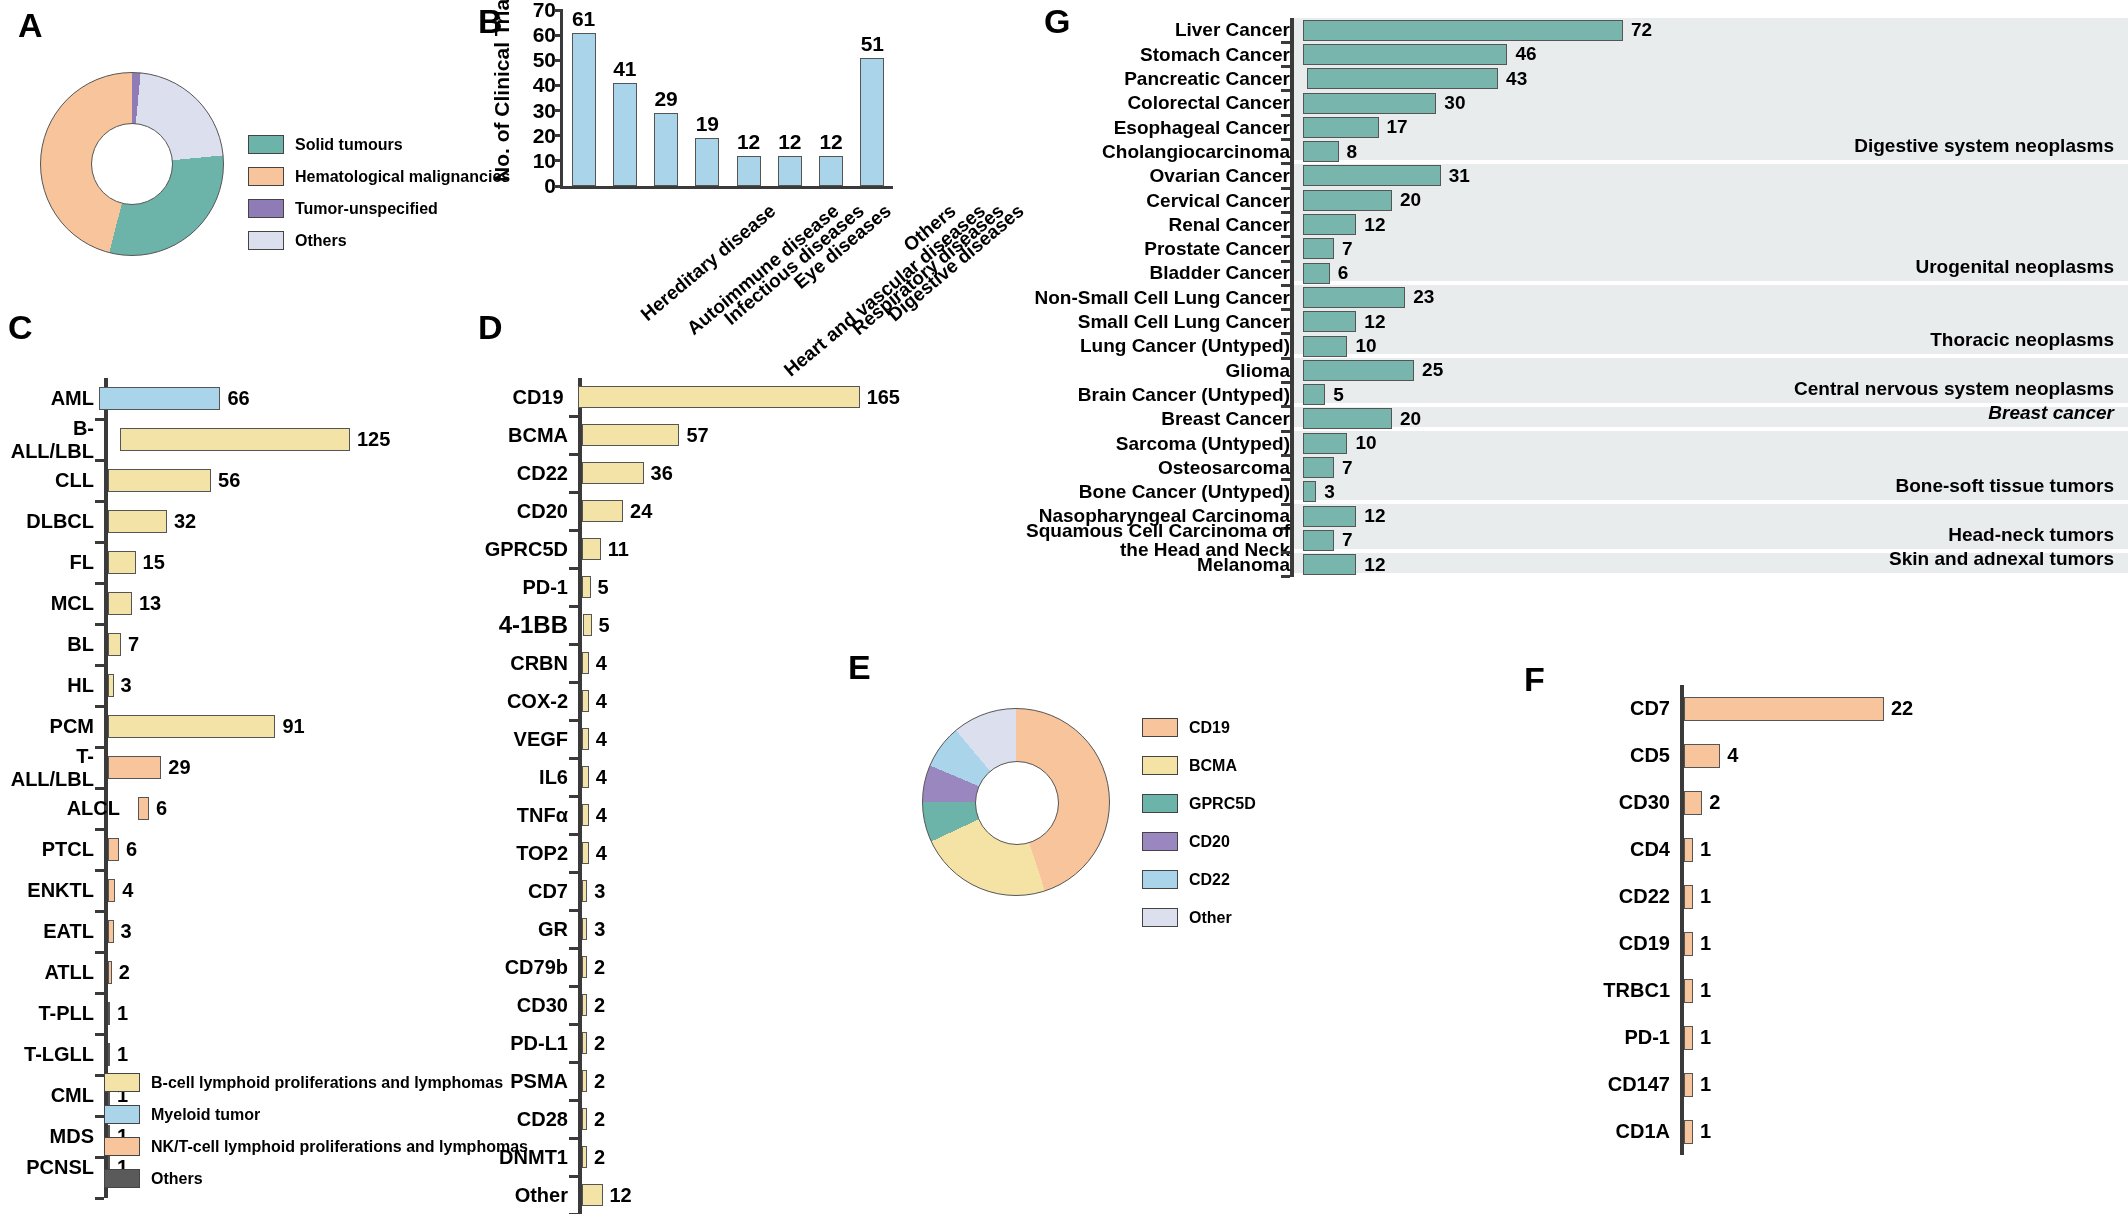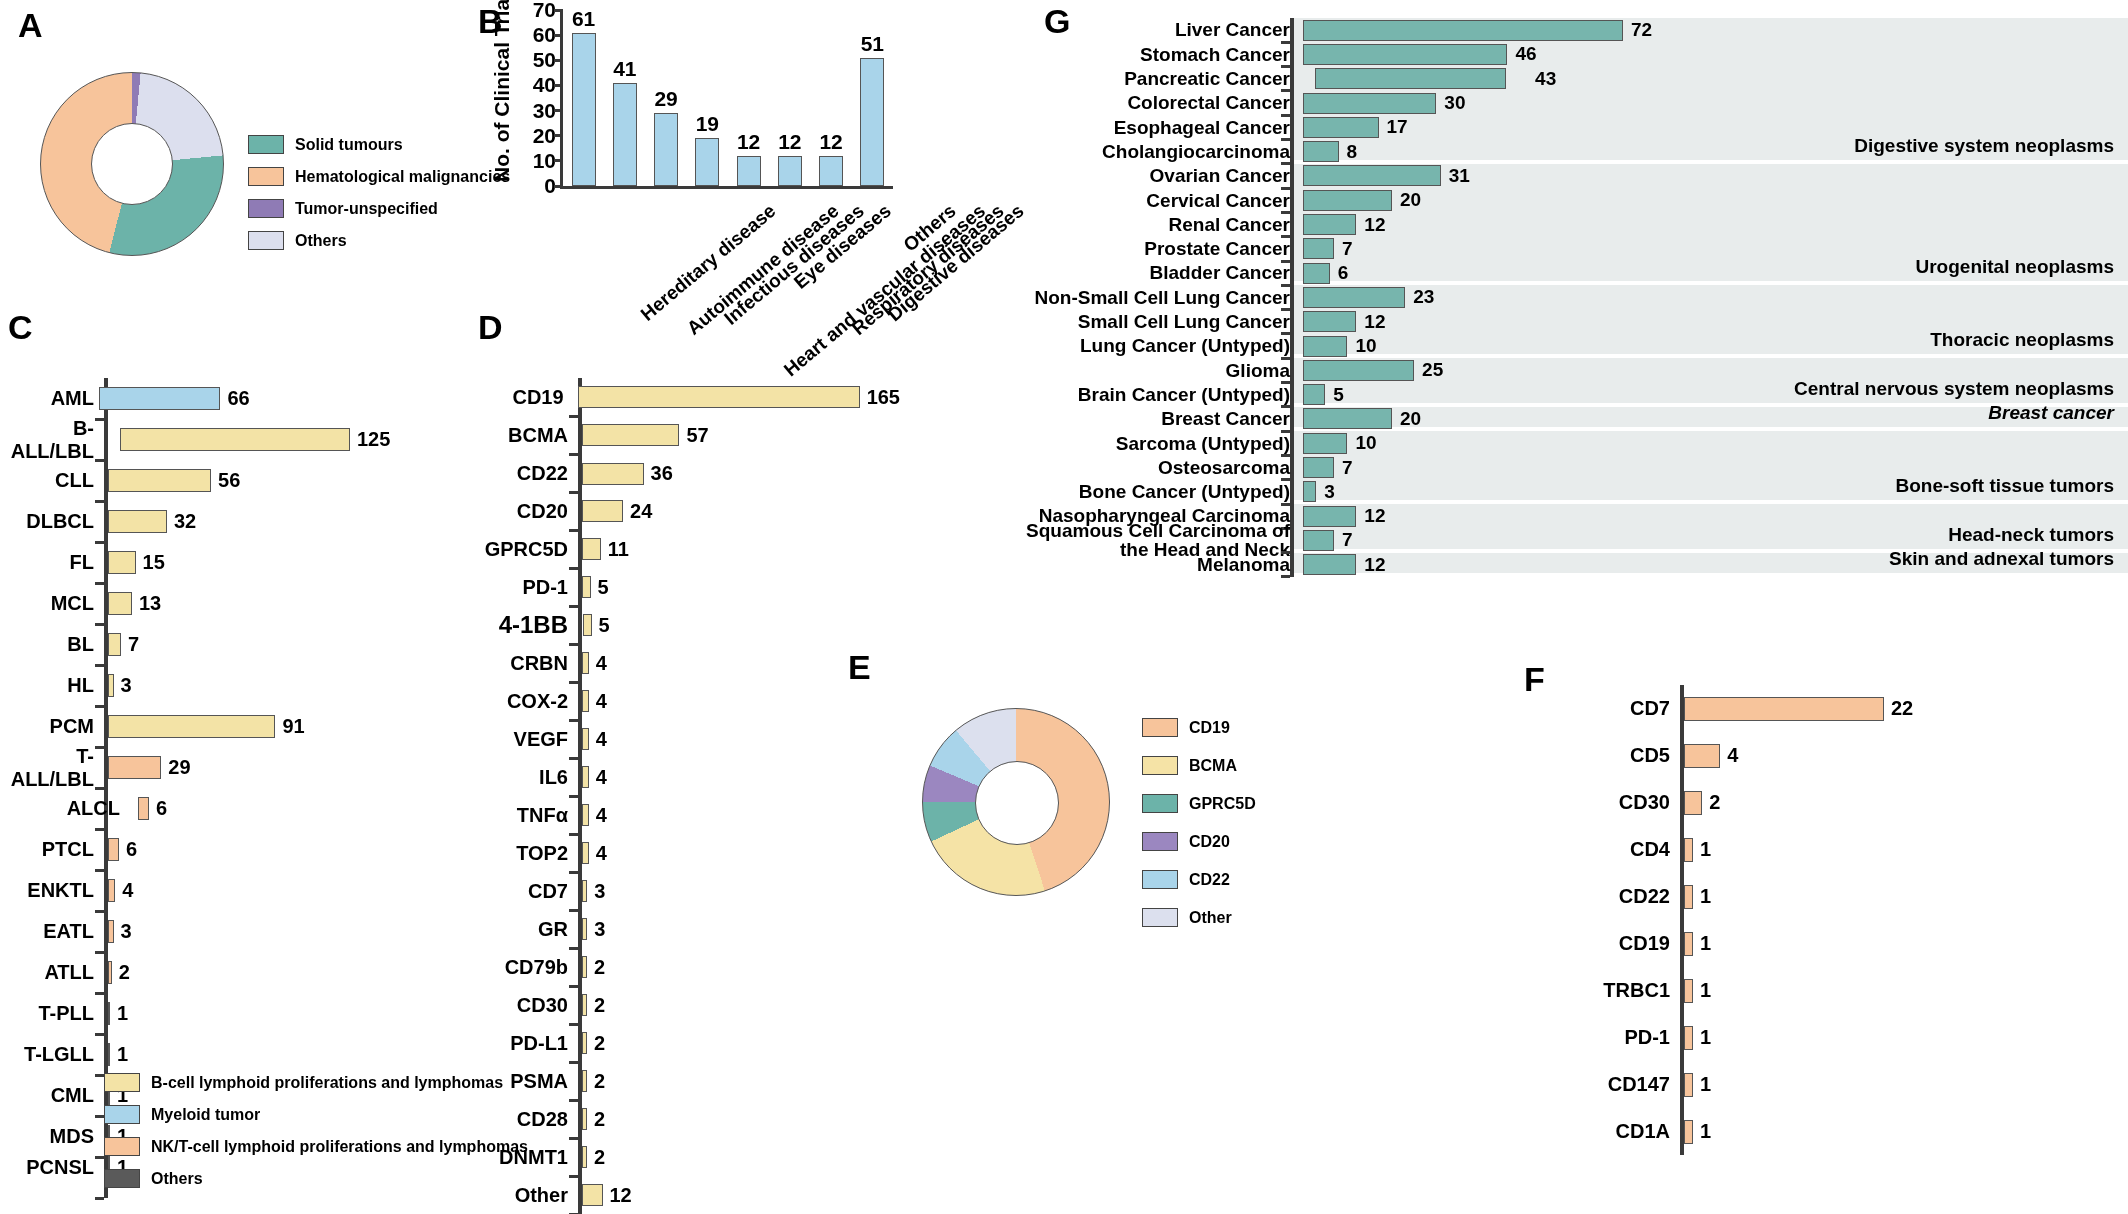--- a/index.html
+++ b/index.html
@@ -344,21 +344,21 @@
       <div class="hrow" style="position: absolute; left: 0px; top: 38px; width: 430px; height: 38px;">
         <div class="hcat" style="width:98px;font-size:20px;padding-right:10px;">BCMA</div>
         <div class="hbarwrap" style="margin-left:4px;">
           <div class="hbar" style="height:22px;width:97.41818181818182px;background:#f3e3a6;"></div>
           <span class="hval" style="font-size:20px;">57</span>
         </div>
       </div>
       <div style="position: absolute; left: 99px; top: 74.5px; width: 9px; height: 3px; background: rgb(58, 58, 58);"></div>
       <div class="hrow" style="position: absolute; left: 0px; top: 76px; width: 430px; height: 38px;">
         <div class="hcat" style="width:98px;font-size:20px;padding-right:10px;">CD22</div>
-        <div class="hbarwrap" style="margin-left:4px;align-items:flex-end;">
+        <div class="hbarwrap" style="margin-left:4px;">
           <div class="hbar" style="height:22px;width:61.527272727272724px;background:#f3e3a6;"></div>
           <span class="hval" style="font-size:20px;">36</span>
         </div>
       </div>
       <div style="position: absolute; left: 99px; top: 112.5px; width: 9px; height: 3px; background: rgb(58, 58, 58);"></div>
       <div class="hrow" style="position: absolute; left: 0px; top: 114px; width: 430px; height: 38px;">
         <div class="hcat" style="width:98px;font-size:20px;padding-right:10px;">CD20</div>
         <div class="hbarwrap" style="margin-left:4px;">
           <div class="hbar" style="height:22px;width:41.018181818181816px;background:#f3e3a6;"></div>
           <span class="hval" style="font-size:20px;">24</span>
@@ -661,21 +661,21 @@
       <div class="grow" style="position: absolute; left: 0px; top: 24.3px; width: 1128px; height: 24.3px;">
         <div class="gcat" style="width:290px;">Stomach Cancer</div>
         <div class="hbarwrap" style="margin-left:4px;">
           <div class="gbar" style="width:204.44444444444443px;background:#77b5ad;"></div>
           <span class="gval">46</span>
         </div>
       </div>
       <div class="gtick" style="left: 281px; top: 47.1px;"></div>
       <div class="grow" style="position: absolute; left: 0px; top: 48.6px; width: 1128px; height: 24.3px;">
         <div class="gcat" style="width:290px;">Pancreatic Cancer</div>
-        <div class="hbarwrap" style="margin-left:16px;gap:21px;">
+        <div class="hbarwrap" style="margin-left:8px;">
           <div class="gbar" style="width:191.11111111111111px;background:#77b5ad;"></div>
           <span class="gval">43</span>
         </div>
       </div>
       <div class="gtick" style="left: 281px; top: 71.4px;"></div>
       <div class="grow" style="position: absolute; left: 0px; top: 72.9px; width: 1128px; height: 24.3px;">
         <div class="gcat" style="width:290px;">Colorectal Cancer</div>
         <div class="hbarwrap" style="margin-left:4px;">
           <div class="gbar" style="width:133.33333333333334px;background:#77b5ad;"></div>
           <span class="gval">30</span>

